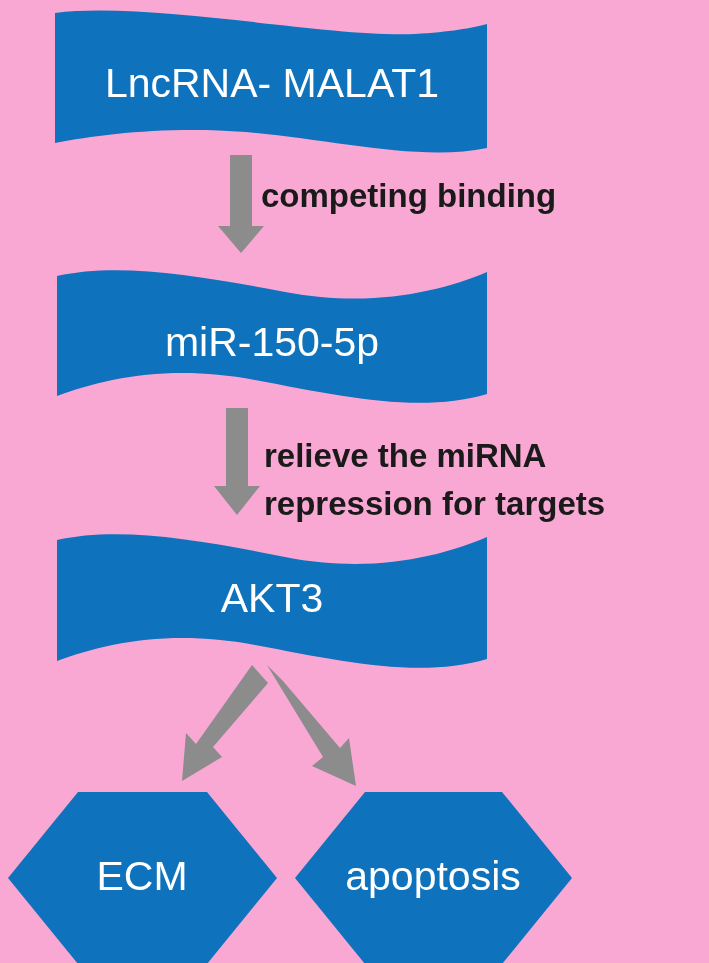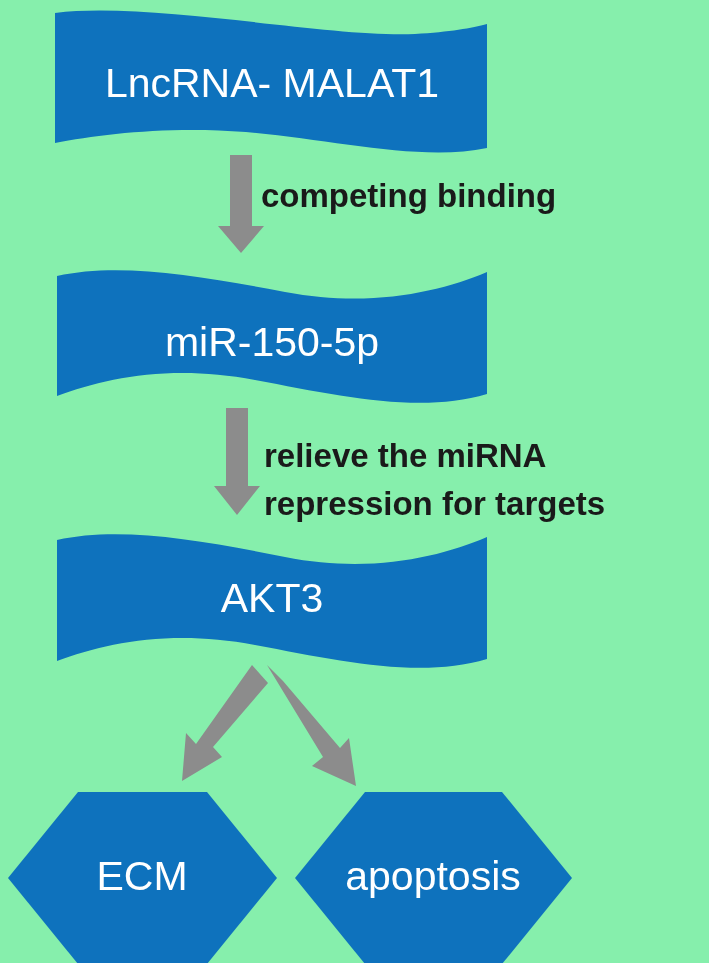--- a/index.html
+++ b/index.html
@@ -7,21 +7,21 @@
     padding: 0;
     background: #ffffff;
   }
   body {
     font-family: "Liberation Sans", sans-serif;
   }
   #diagram-root {
     position: relative;
     width: 709px;
     height: 963px;
-    background: #86efac;
+    background: #f9a8d4;
     overflow: hidden;
   }
   #diagram-svg {
     position: absolute;
     top: 0;
     left: 0;
     width: 709px;
     height: 963px;
     display: block;
   }

